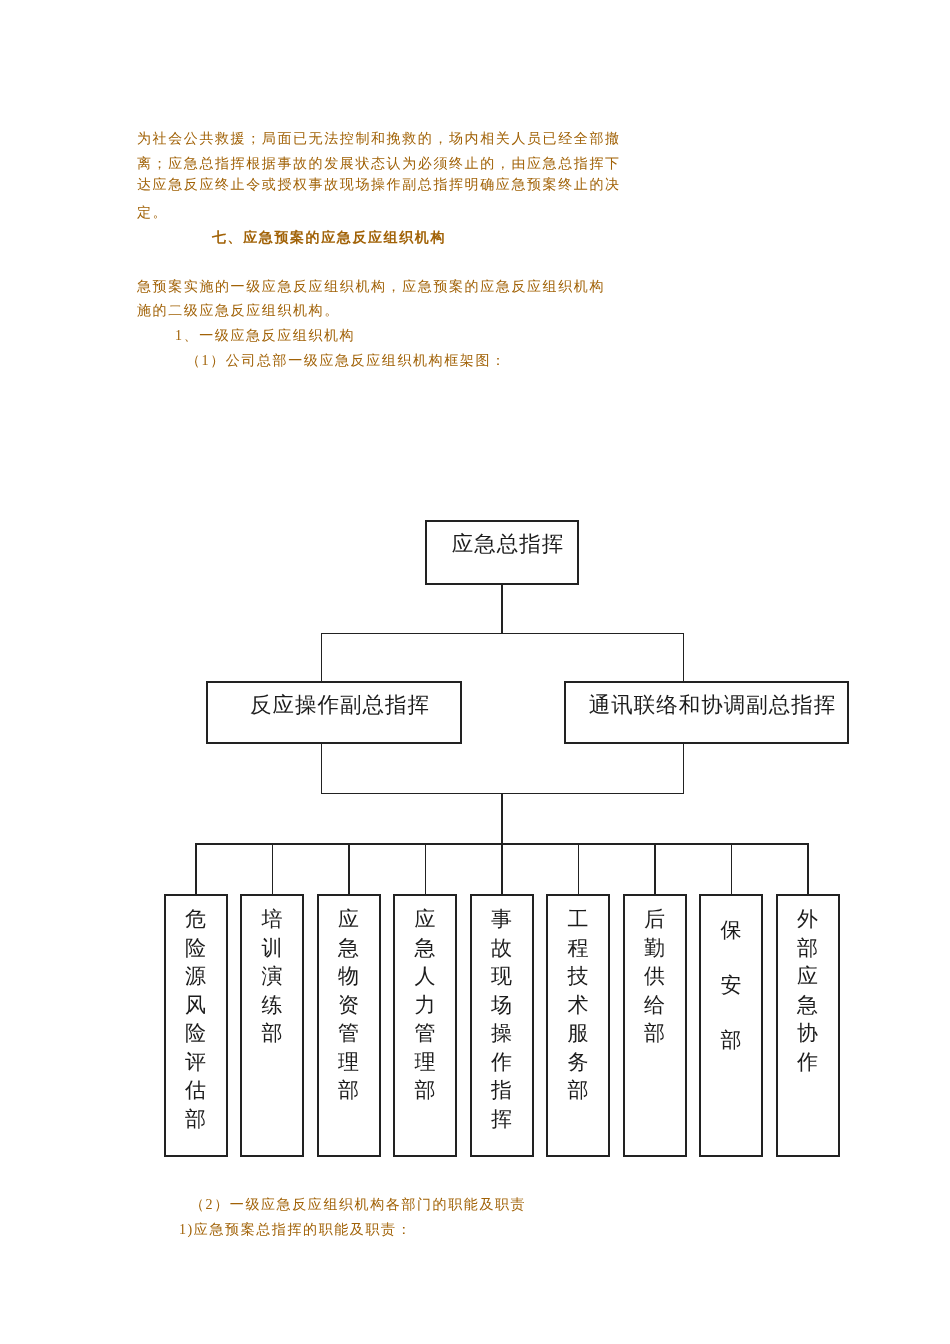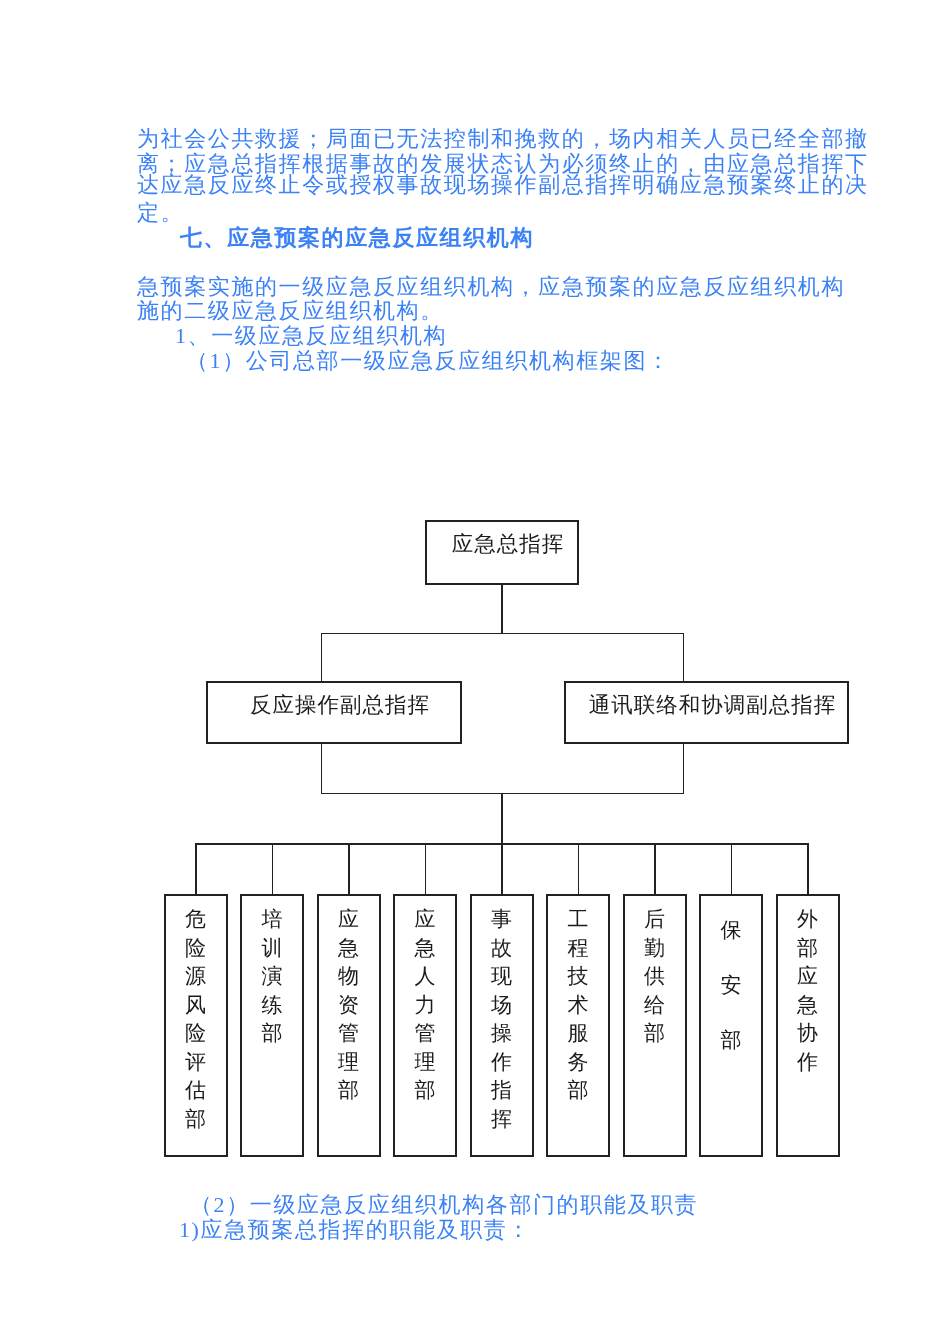--- a/index.html
+++ b/index.html
@@ -1,24 +1,24 @@
 <!DOCTYPE html>
 <html><head>
 <meta charset="utf-8">
 <style>
   html,body{margin:0;padding:0;background:#ffffff;}
   .page{
     position:relative;width:950px;height:1344px;background:#ffffff;overflow:hidden;
     font-family:"Liberation Serif","DejaVu Serif",serif;color:#1c1c1c;
   }
   .tline{
-    position:absolute;font-size:22px;line-height:25px;letter-spacing:1.6px;
-    white-space:nowrap;color:#3b82f6;
+    position:absolute;font-size:14px;line-height:25px;letter-spacing:1.6px;
+    white-space:nowrap;color:#a16207;
   }
-  .tline.bold{font-weight:bold;}
+  .tline.bold{font-weight:bold;margin-left:32px;}
   .obox{
     position:absolute;border:2px solid #222222;background:#ffffff;box-sizing:border-box;
     text-align:center;font-size:21.5px;letter-spacing:1px;padding-top:7px;z-index:3;padding-left:12px;
   }
   .crect{position:absolute;border:1.5px solid #222222;box-sizing:border-box;z-index:1;background:transparent;}
   .vline{position:absolute;width:1.5px;background:#222222;z-index:2;}
   .hline{position:absolute;height:1.5px;background:#222222;z-index:2;}
   .dept{
     position:absolute;width:64px;height:263px;border:2px solid #222222;box-sizing:border-box;
     background:#ffffff;text-align:center;font-size:21px;line-height:28.5px;

